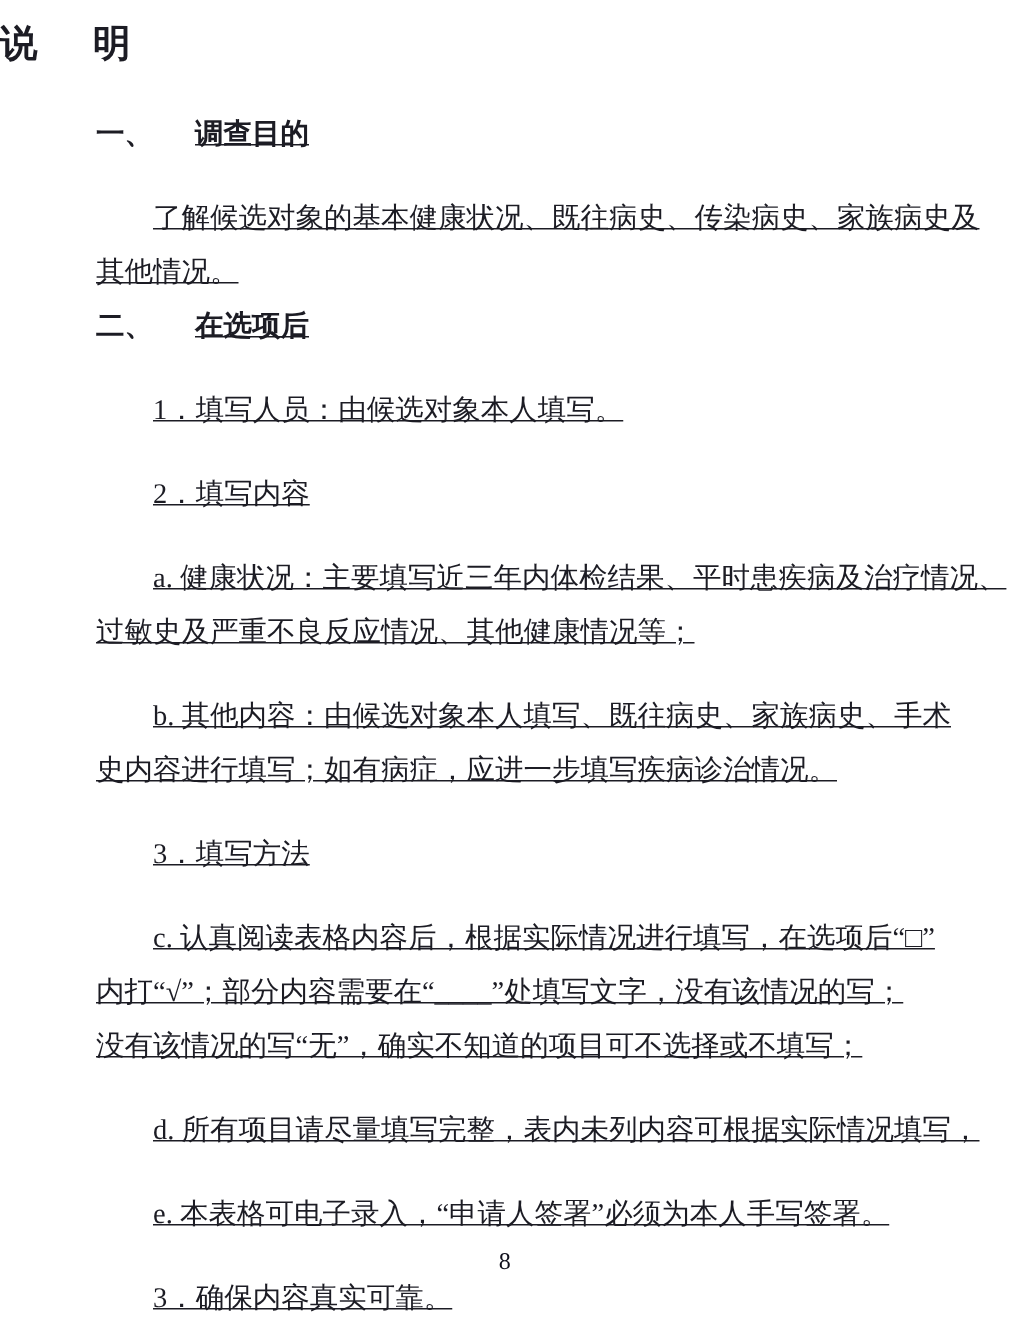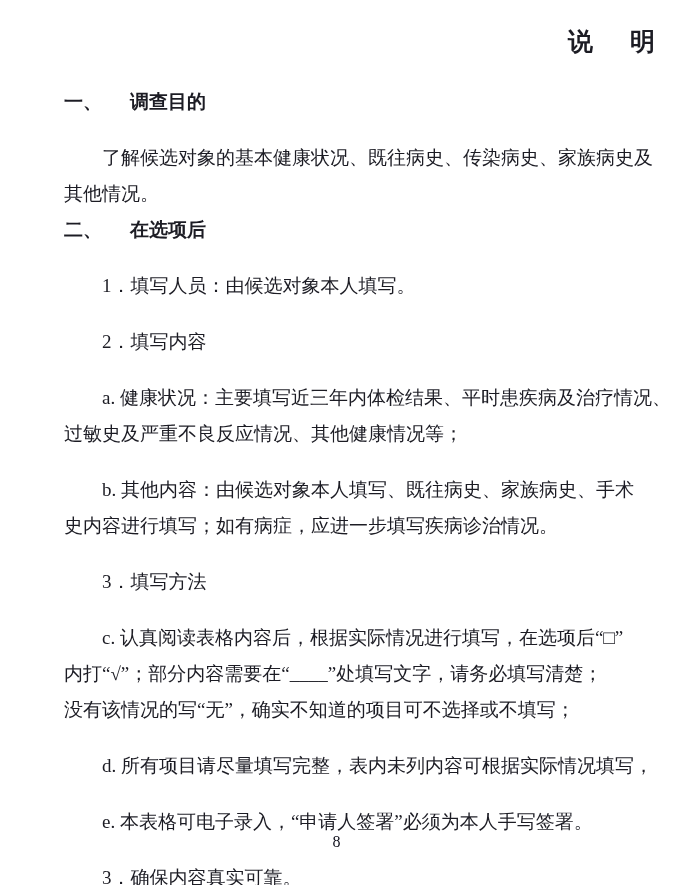--- a/index.html
+++ b/index.html
@@ -11,32 +11,33 @@
     position: relative;
     width: 673px;
     height: 885px;
     background: #ffffff;
     font-family: "Liberation Serif", "DejaVu Serif", serif;
     color: #1c1c24;
     overflow: hidden;
     box-sizing: border-box;
   }
   .doc-title {
-    margin: 12px;
+    margin: 0;
     padding-top: 14px;
-    text-align: right;
+    text-align: left;
     font-size: 25px;
     font-weight: bold;
     line-height: 32px;
     letter-spacing: 6px;
     color: #1c1c24;
   }
   .doc-body {
     margin: 26px 64px 0 64px;
     font-size: 19px;
+    text-decoration: underline;
   }
   .line {
     height: 36px;
     line-height: 36px;
     white-space: nowrap;
   }
   .line.indent {
     padding-left: 38px;
     margin-top: 20px;
   }
@@ -78,21 +79,21 @@
 
     <div class="line indent">a. 健康状况：主要填写近三年内体检结果、平时患疾病及治疗情况、</div>
     <div class="line">过敏史及严重不良反应情况、其他健康情况等；</div>
 
     <div class="line indent">b. 其他内容：由候选对象本人填写、既往病史、家族病史、手术</div>
     <div class="line">史内容进行填写；如有病症，应进一步填写疾病诊治情况。</div>
 
     <div class="line indent">3．填写方法</div>
 
     <div class="line indent">c. 认真阅读表格内容后，根据实际情况进行填写，在选项后“□”</div>
-    <div class="line">内打“√”；部分内容需要在“____”处填写文字，请务必填写清楚；</div>
+    <div class="line">内打“√”；部分内容需要在“____”处填写文字，没有该情况的写；</div>
 
     <div class="line">没有该情况的写“无”，确实不知道的项目可不选择或不填写；</div>
     <div class="line indent">d. 所有项目请尽量填写完整，表内未列内容可根据实际情况填写，</div>
 
     <div class="line indent">e. 本表格可电子录入，“申请人签署”必须为本人手写签署。</div>
 
     <div class="line indent">3．确保内容真实可靠。</div>
 
   </div>
 

